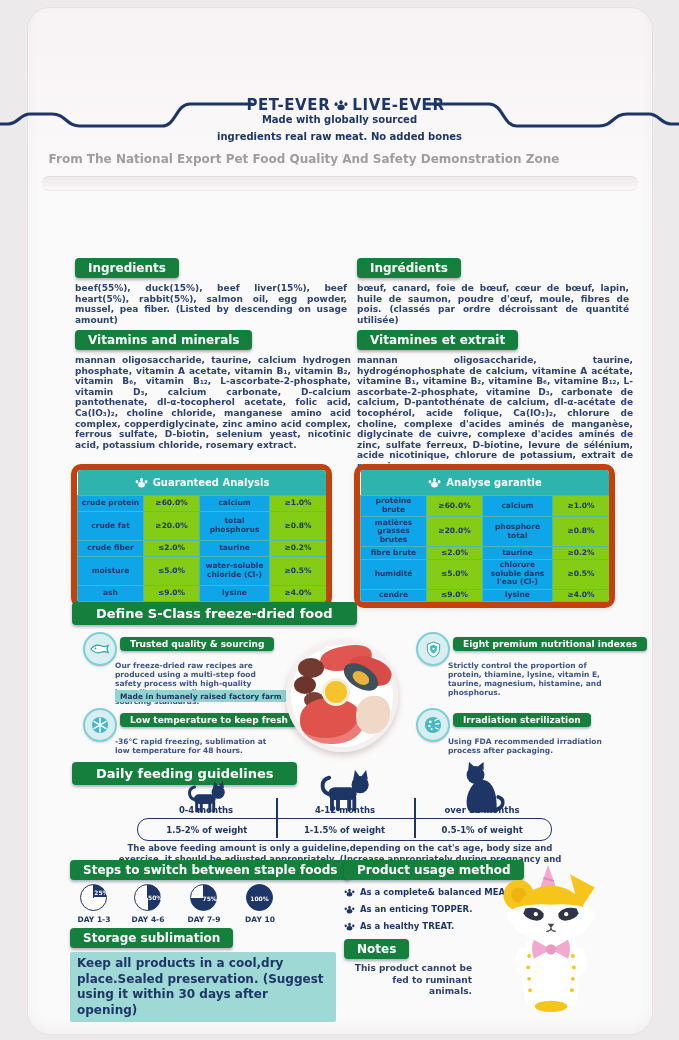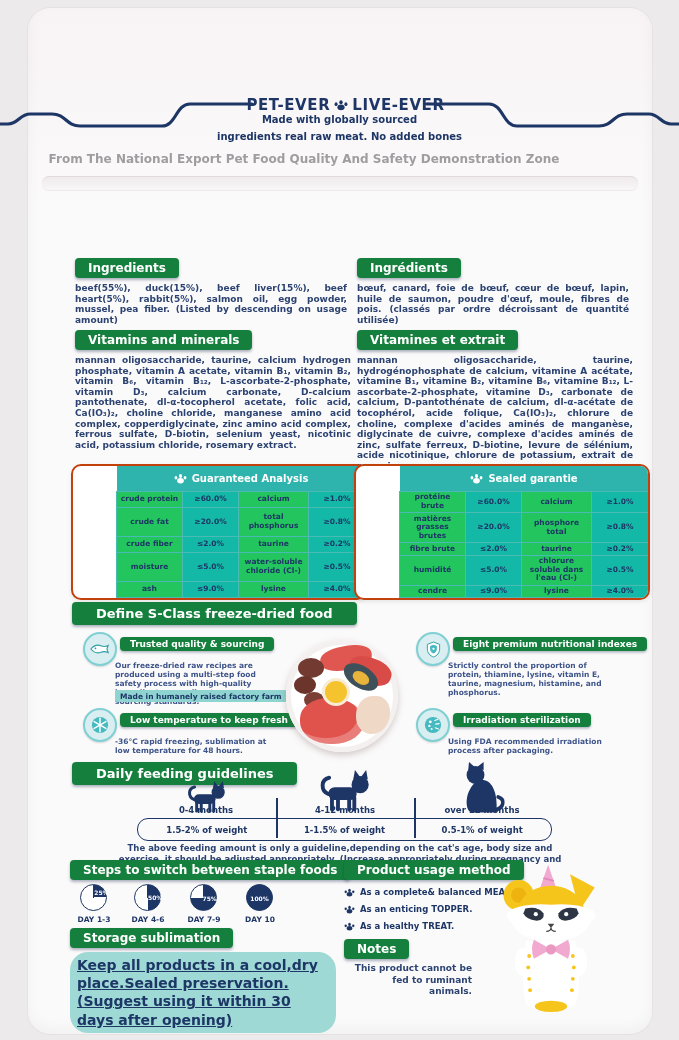--- a/index.html
+++ b/index.html
@@ -15,50 +15,50 @@
   .tagline{font-size:10px;font-weight:700;color:#1d3666;text-align:center;width:679px;}
   .origin{font-size:12px;color:#a09da0;text-align:center;width:608px;font-weight:600;}
   .pill{display:inline-block;background:#15803d;color:#fff;font-weight:700;border-radius:4px;
         padding:3px 13px;font-size:12px;box-shadow:0 2px 3px rgba(25,40,80,.35);white-space:nowrap;}
   .pill.lg{font-size:13px;padding:4px 24px;}
   .pill.sm{font-size:9px;padding:2px 10px;box-shadow:0 1.5px 2.5px rgba(25,40,80,.35);}
   .body-txt{font-size:9px;line-height:1.18;font-weight:600;color:#2c4372;text-align:justify;}
   .tiny-txt{font-size:7.5px;line-height:1.2;font-weight:600;color:#3d548a;text-align:left;}
   .hilite{display:inline-block;background:#8fd4d0;color:#1d3666;font-size:7.5px;font-weight:700;padding:1.5px 5px;border-radius:2px;}
   
-  .gatable{position:absolute;width:249px;border:2px solid #c2410c;border-radius:10px;overflow:hidden;background:#fff;box-shadow:0 2px 4px rgba(0,0,0,.08);padding-left:43px;}
+  .gatable{position:absolute;width:249px;border:6px solid #c2410c;border-radius:10px;overflow:hidden;background:#fff;box-shadow:0 2px 4px rgba(0,0,0,.08);}
   .gatable table{border-collapse:collapse;width:100%;height:132px;table-layout:fixed;}
   .gatable th{background:#2fb3ad;color:#fff;font-size:10px;font-weight:700;height:23px;}
   .gatable th .hwrap{display:flex;align-items:center;justify-content:center;gap:5px;}
   .gatable td{border:1px solid #49bab4;font-size:7.5px;font-weight:700;color:#1d3666;text-align:center;
               vertical-align:middle;padding:1px 2px;line-height:1.15;}
-  .gatable td.lbl{background:#22c55e;}
-  .gatable td.val{background:#14b8a6;}
+  .gatable td.lbl{background:#0ea5e9;}
+  .gatable td.val{background:#84cc16;}
   
   .ficon{position:absolute;width:30px;height:30px;border-radius:50%;background:#d8eef0;border:2px solid #7fd0d4;
          display:flex;align-items:center;justify-content:center;box-shadow:0 1px 2px rgba(0,0,0,.15);}
   
   .plate{position:absolute;left:286px;top:640px;width:112px;height:112px;border-radius:50%;background:#fff;
          box-shadow:0 3px 7px rgba(90,60,60,.25), inset 0 0 0 5px #f3f0ef;overflow:hidden;}
   .blob{position:absolute;border-radius:50%;}
   
   .agelabel{position:absolute;width:110px;text-align:center;font-size:8.5px;font-weight:700;color:#1d3666;}
   .feedrow{position:absolute;left:137px;top:818px;width:413px;height:21px;border:1.5px solid #1d3666;border-radius:11px;
            display:flex;align-items:center;background:transparent;}
   .feedrow .cell{flex:1;text-align:center;font-size:8.5px;font-weight:700;color:#1d3666;}
   .vline{position:absolute;width:1.5px;background:#1d3666;}
   .feednote{position:absolute;left:105px;top:843px;width:470px;text-align:center;font-size:8.5px;font-weight:600;color:#2c4372;line-height:1.25;}
   
   .pie{position:absolute;width:27px;height:27px;border-radius:50%;border:1.3px solid #1d3666;box-sizing:border-box;}
   .pie .pv{position:absolute;color:#fff;font-size:6px;font-weight:700;}
   .pv.p25{left:53%;top:17%;} .pv.p50{left:52%;top:37%;} .pv.p75{left:46%;top:40%;} .pv.p100{left:50%;top:50%;transform:translate(-50%,-50%);}
   .pielabel{position:absolute;width:54px;text-align:center;font-size:7.5px;font-weight:700;color:#1d3666;}
   .usage-item{position:absolute;display:flex;align-items:center;gap:5px;font-size:8.5px;font-weight:700;color:#1d3666;}
-  .storage-box{position:absolute;left:70px;top:952px;width:252px;background:#9ed9d5;border-radius:18px;
-               padding:4px 7px;font-size:14px;font-weight:700;color:#1d3666;line-height:1.3;text-decoration:underline;}
+  .storage-box{position:absolute;left:70px;top:952px;width:252px;background:#9ed9d5;border-radius:2px;
+               padding:4px 7px;font-size:12px;font-weight:700;color:#1d3666;line-height:1.3;}
   .notes-txt{position:absolute;left:347px;top:963px;width:125px;font-size:9px;font-weight:700;color:#2c4372;line-height:1.3;text-align:right;}
   svg{display:block;}
 </style>
 </head>
 <body>
 
 <div class="canvas">
 
   <div class="package"></div>
   <div class="zipper"></div>
@@ -181,21 +181,21 @@
           <col style="width:70px">
           <col style="width:57px">
         </colgroup>
       <tbody>
           <tr>
             <th colspan="4">
         <span class="hwrap">
                 <svg width="13" height="11" viewBox="0 0 24 20" fill="#fff">
                   <use href="#pawsym"></use>
                 </svg>
-        <span>Sealed garantie</span>
+        <span>Analyse garantie</span>
               </span>
             </th>
           </tr>
       <tr>
         <td class="lbl">protéine brute</td>
         <td class="val">≥60.0%</td>
         <td class="lbl">calcium</td>
         <td class="val">≥1.0%</td>
           </tr>
       <tr>

